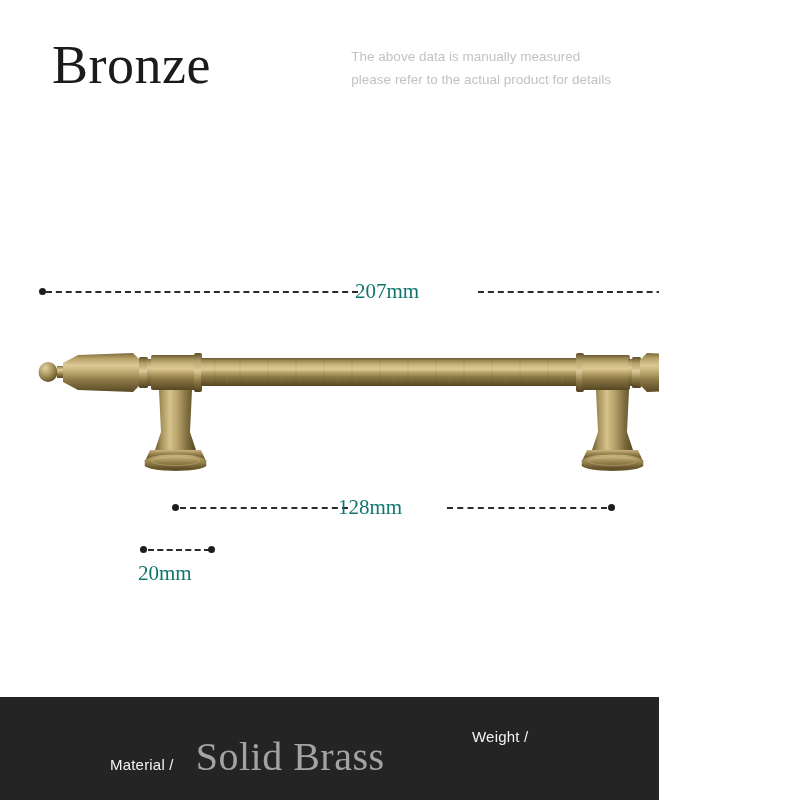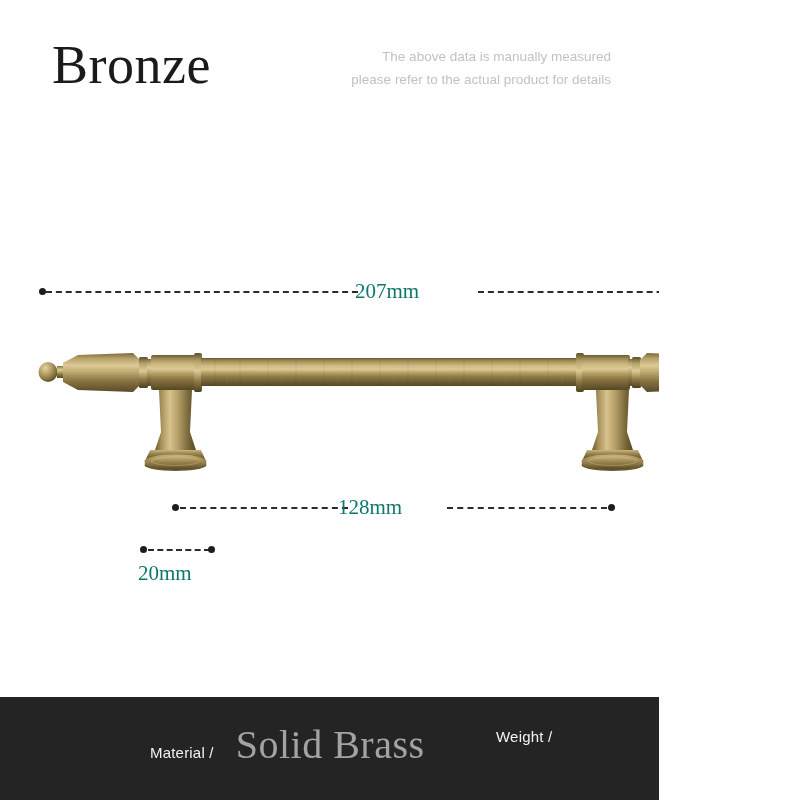--- a/index.html
+++ b/index.html
@@ -25,21 +25,20 @@
     font-size: 54px;
     line-height: 64px;
     color: #1b1b1b;
     letter-spacing: 0.5px;
     white-space: nowrap;
   }
   .note {
     position: absolute;
     right: 48px;
     top: 45px;
-    text-align: right;
     font-family: "Liberation Sans", sans-serif;
     font-size: 13.5px;
     line-height: 23px;
     color: #c2c2c2;
     white-space: nowrap;
   }
   .note div { display: block; }
 
   
   .dim-h {
@@ -111,22 +110,22 @@
     color: #f2f2f2;
     letter-spacing: 0.2px;
   }
   .spec-val {
     font-family: "Liberation Serif", serif;
     font-size: 40px;
     color: #a3a3a3;
     margin-left: 22px;
     letter-spacing: 0.5px;
   }
-  .spec-material { left: 110px; top: 24px; margin-left: 40px; }
-  .spec-weight   { left: 496px; top: 31px; }
+  .spec-material { left: 110px; top: 36px; }
+  .spec-weight   { left: 472px; top: 31px; }
 </style>
 </head>
 <body>
 
 <div id="page">
 
   <div class="title">Bronze</div>
 
   <div class="note">
     <div>The above data is manually measured</div>

